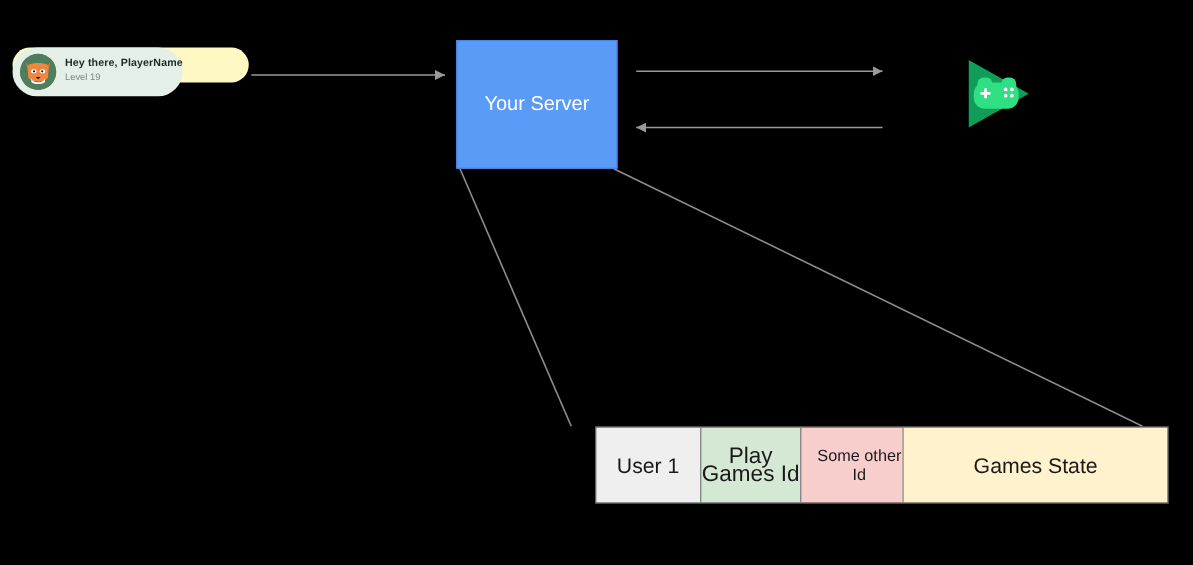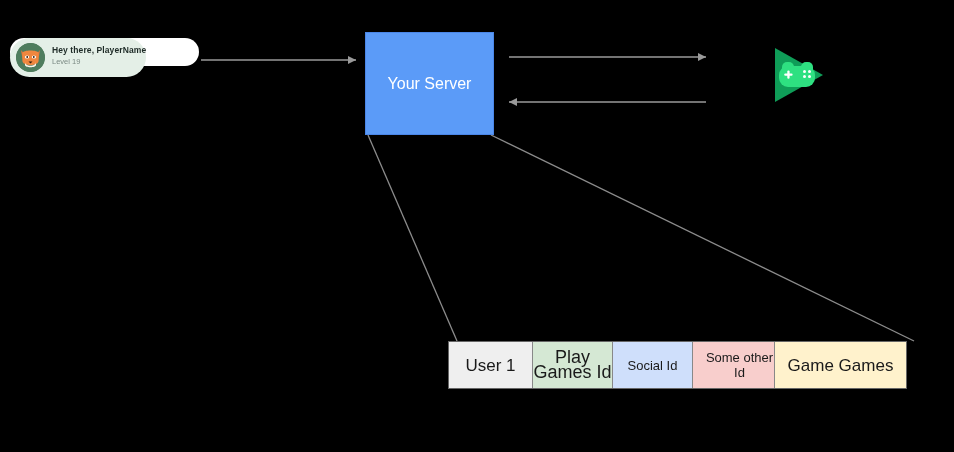--- a/index.html
+++ b/index.html
@@ -28,21 +28,21 @@
     overflow: visible;
   }
 
   
   .player-card {
     position: absolute;
     left: 10px;
     top: 38px;
     width: 189px;
     height: 28px;
-    background: #ffffff;
+    background: #fef9c3;
     border-radius: 20px;
     box-shadow: 0 1px 3px rgba(0,0,0,0.35);
   }
   .player-inner {
     position: absolute;
     left: 0px;
     top: 0px;
     width: 136px;
     height: 39px;
     background: #e4efe7;
@@ -105,24 +105,24 @@
     position: absolute;
     left: 773px;
     top: 46px;
     width: 55px;
     height: 58px;
   }
 
   
   .db-table {
     position: absolute;
-    left: 448px;
+    left: 476px;
     top: 341px;
     width: 459px;
-    height: 48px;
+    height: 62px;
     display: flex;
     border: 1px solid #666666;
     box-sizing: border-box;
   }
   .db-cell {
     display: flex;
     align-items: center;
     justify-content: center;
     text-align: center;
     box-sizing: border-box;
@@ -204,18 +204,17 @@
         <circle cx="36.5" cy="25.5" r="1.5" fill="#ffffff"></circle>
         <circle cx="31.5" cy="30.5" r="1.5" fill="#ffffff"></circle>
         <circle cx="36.5" cy="30.5" r="1.5" fill="#ffffff"></circle>
       </g>
     </svg>
   </div>
 
   <div class="db-table">
     <div class="db-cell c-user">User 1</div>
     <div class="db-cell c-play">Play Games Id</div>
-    <div class="db-cell c-social">Social Id</div>
     <div class="db-cell c-other">Some other Id</div>
-    <div class="db-cell c-state">Game Games</div>
+    <div class="db-cell c-state">Games State</div>
   </div>
 
 </div>
 
 </body></html>

